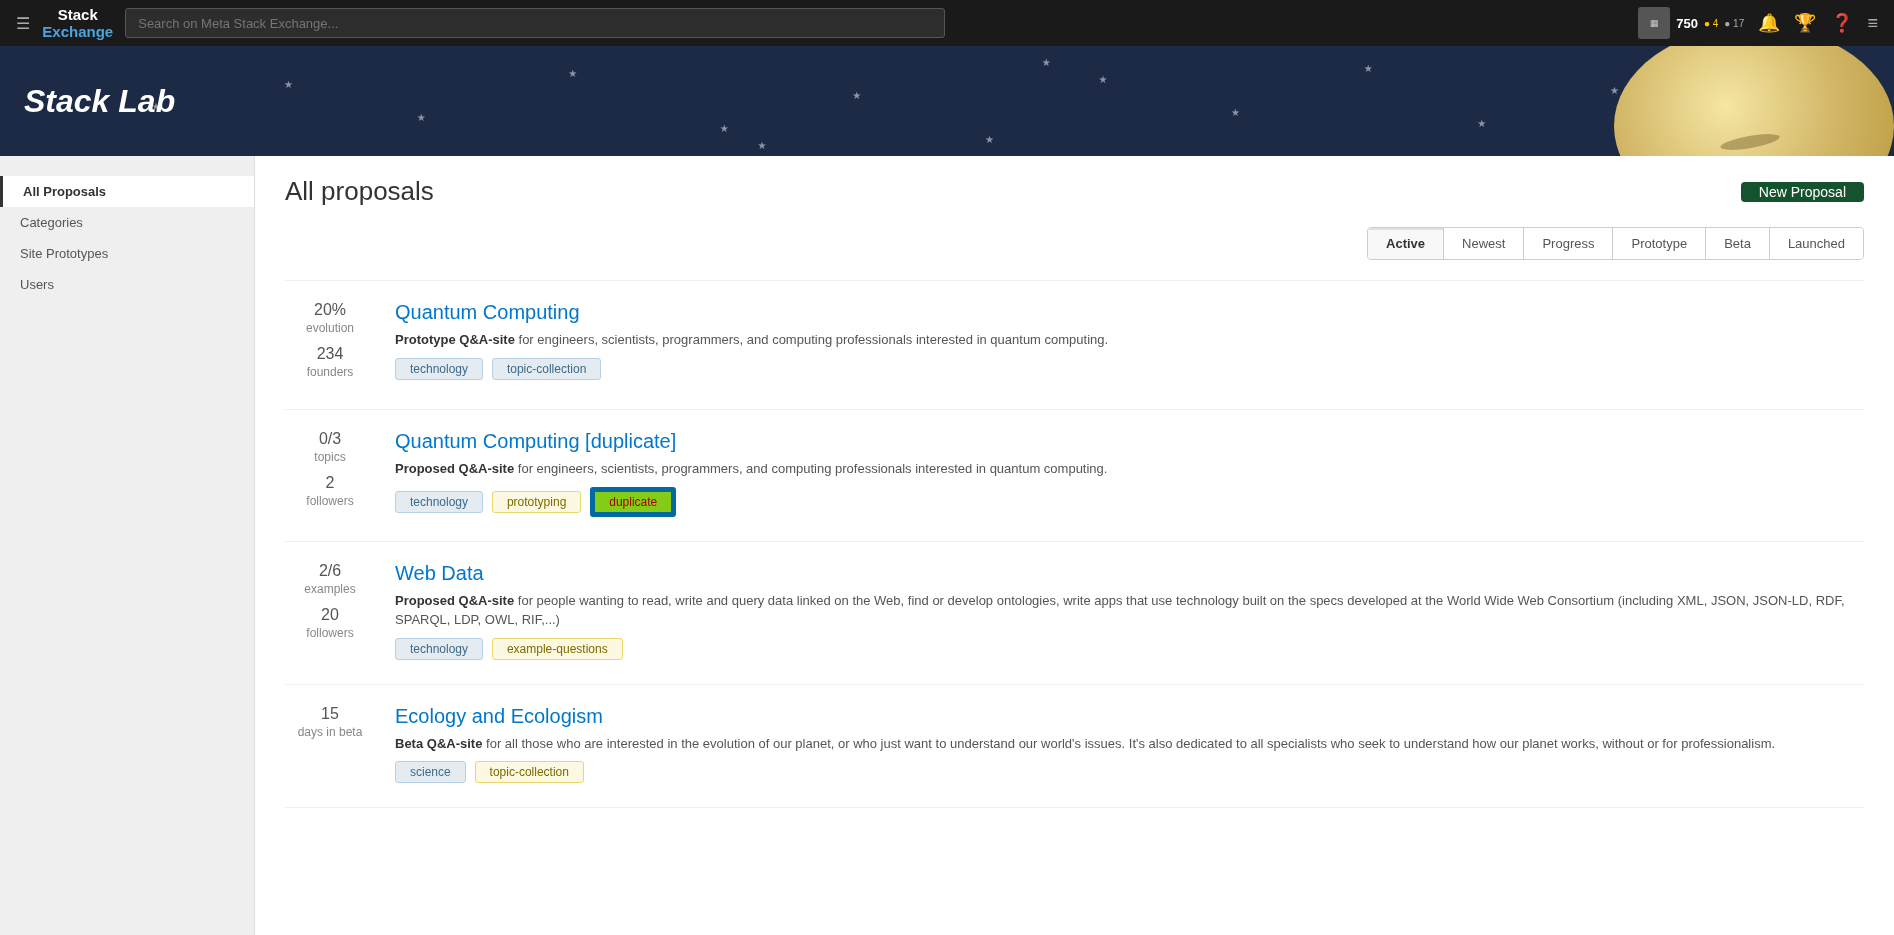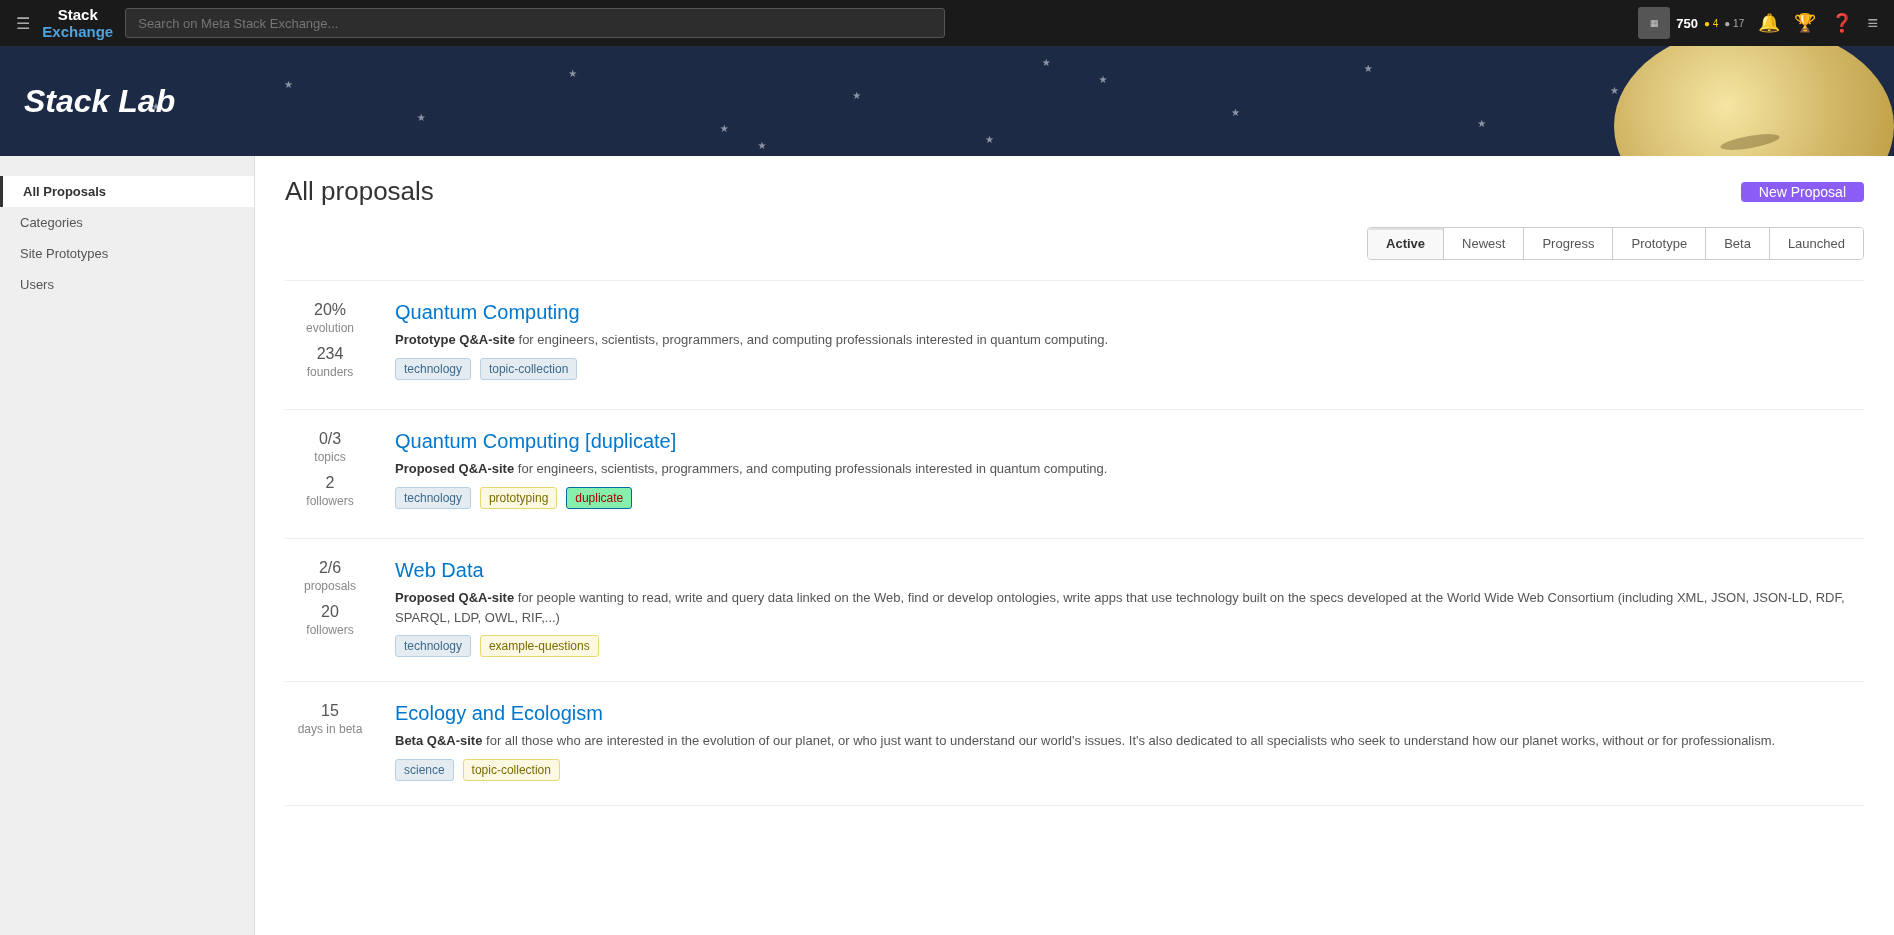--- a/index.html
+++ b/index.html
@@ -144,21 +144,21 @@
       align-items: center;
       justify-content: space-between;
       margin-bottom: 20px;
     }
     .page-title {
       font-size: 26px;
       color: #333;
       font-weight: normal;
     }
     .new-proposal-btn {
-      background: #8b5cf6;
+      background: #14532d;
       color: #fff;
       border: none;
       padding: 2px 18px;
       border-radius: 4px;
       font-size: 14px;
       cursor: pointer;
     }
 
     
     .filter-tabs {
@@ -223,30 +223,30 @@
     }
     .proposal-desc {
       font-size: 13px;
       color: #555;
       margin-bottom: 8px;
       line-height: 1.5;
     }
     .proposal-desc strong { color: #333; }
     .tag {
       display: inline-block;
-      padding: 3px 8px;
+      padding: 3px 14px;
       margin-right: 5px;
       margin-bottom: 4px;
       border-radius: 3px;
       font-size: 12px;
       cursor: pointer;
     }
     .tag-default { background: #e4ecf2; color: #3d6a8a; border: 1px solid #b8d0e3; }
     .tag-yellow { background: #fdf8e1; color: #7a6c00; border: 1px solid #e8d96f; }
-    .tag-red { background: #86efac; color: #a00; border: 1px solid #0369a1; }
+    .tag-red { background: #84cc16; color: #a00; border: 5px solid #0369a1; }
   </style>
 </head>
 <body>
 
 <nav class="top-nav">
   <span class="hamburger-icon">☰</span>
   <a class="top-nav-brand" href="#">
     <span class="brand-stack">Stack</span>
       <span class="brand-exchange">Exchange</span>
   </a>
@@ -357,21 +357,21 @@
             <span class="tag tag-yellow">prototyping</span>
             <span class="tag tag-red">duplicate</span>
           </div>
         </div>
       </div>
 
       <div class="proposal-item">
         <div class="proposal-stats">
           <div class="stat-block">
             <div class="stat-number">2/6</div>
-            <div class="stat-label">proposals</div>
+            <div class="stat-label">examples</div>
           </div>
           <div class="stat-block">
             <div class="stat-number">20</div>
             <div class="stat-label">followers</div>
           </div>
         </div>
         <div class="proposal-body">
           <a class="proposal-title">Web Data</a>
           <p class="proposal-desc">
             <strong>Proposed Q&amp;A-site</strong><span> for people wanting to read, write and query data linked on the Web, find or develop ontologies, write apps that use technology built on the specs developed at the World Wide Web Consortium (including XML, JSON, JSON-LD, RDF, SPARQL, LDP, OWL, RIF,...)</span>

